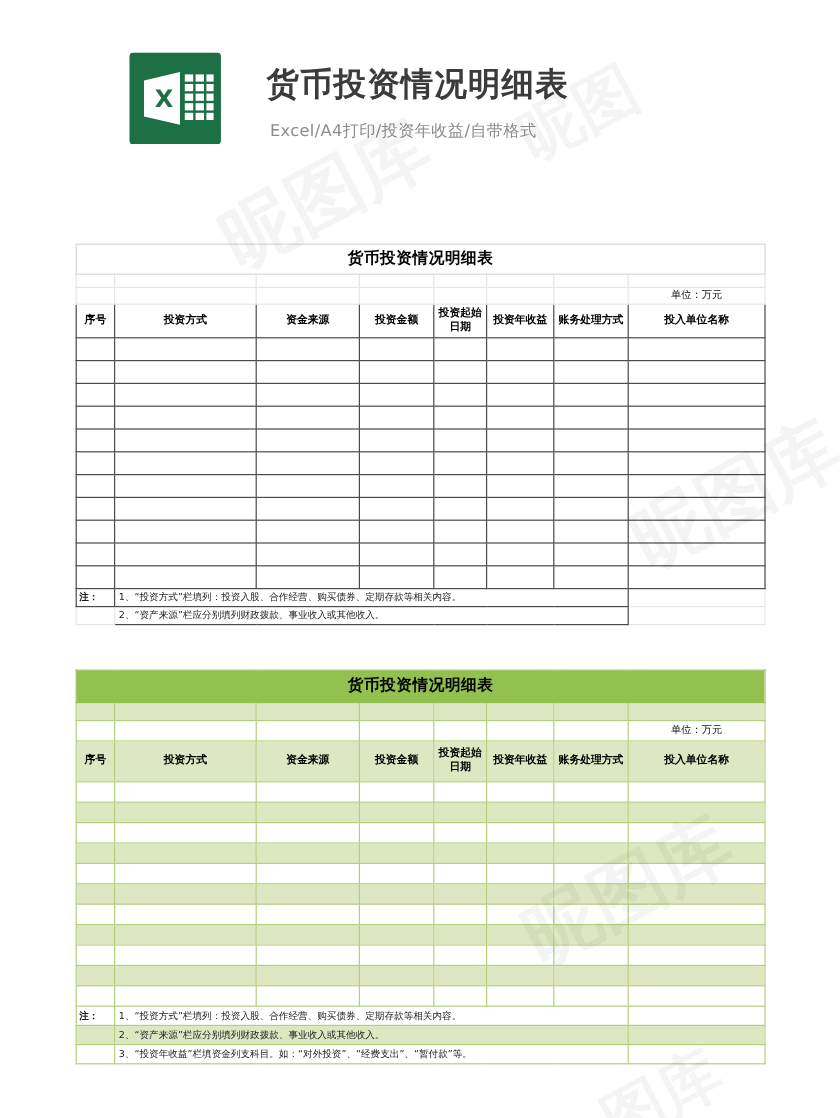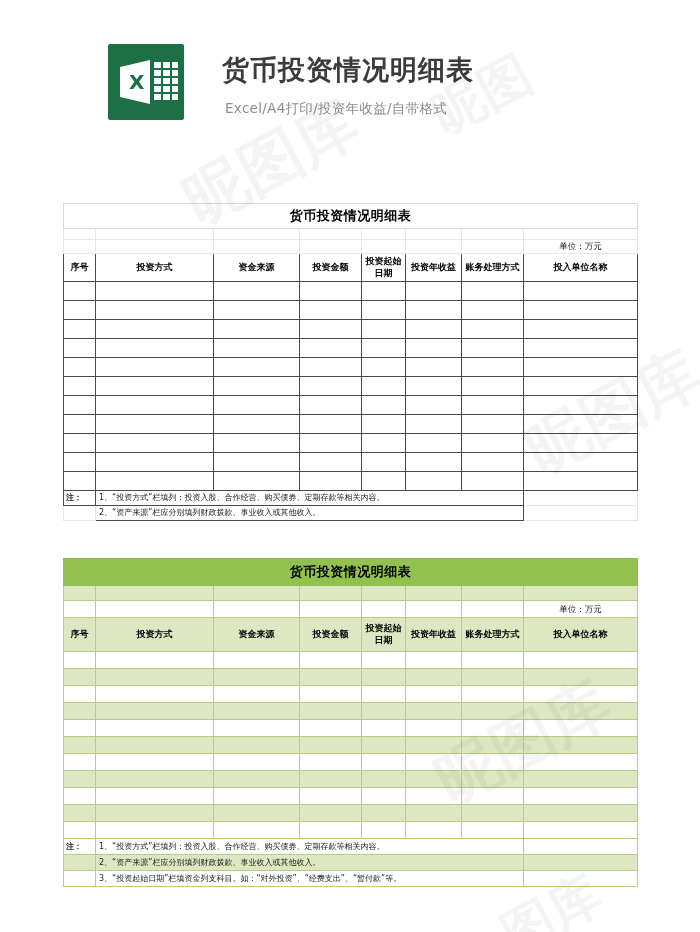--- a/index.html
+++ b/index.html
@@ -568,18 +568,18 @@
         <td class="note-text" colspan="6"><span>1、</span><span>“投资方式”栏填列：投资入股、合作经营、购买债券、定期存款等相关内容。</span></td>
         <td class="note-blank"></td>
       </tr>
       <tr class="rg">
         <td class="note-blank"></td>
         <td class="note-text" colspan="6"><span>2、</span><span>“资产来源”栏应分别填列财政拨款、事业收入或其他收入。</span></td>
         <td class="note-blank"></td>
       </tr>
       <tr class="rw">
         <td class="note-blank"></td>
-        <td class="note-text" colspan="6"><span>3、</span><span>“投资起始日期”栏填资金列支科目。如：“对外投资”、“经费支出”、“暂付款”等。</span></td>
+        <td class="note-text" colspan="6"><span>3、</span><span>“投资年收益”栏填资金列支科目。如：“对外投资”、“经费支出”、“暂付款”等。</span></td>
         <td class="note-blank"></td>
       </tr>
     </tbody>
   </table>
 </div>
 
 </body></html>

